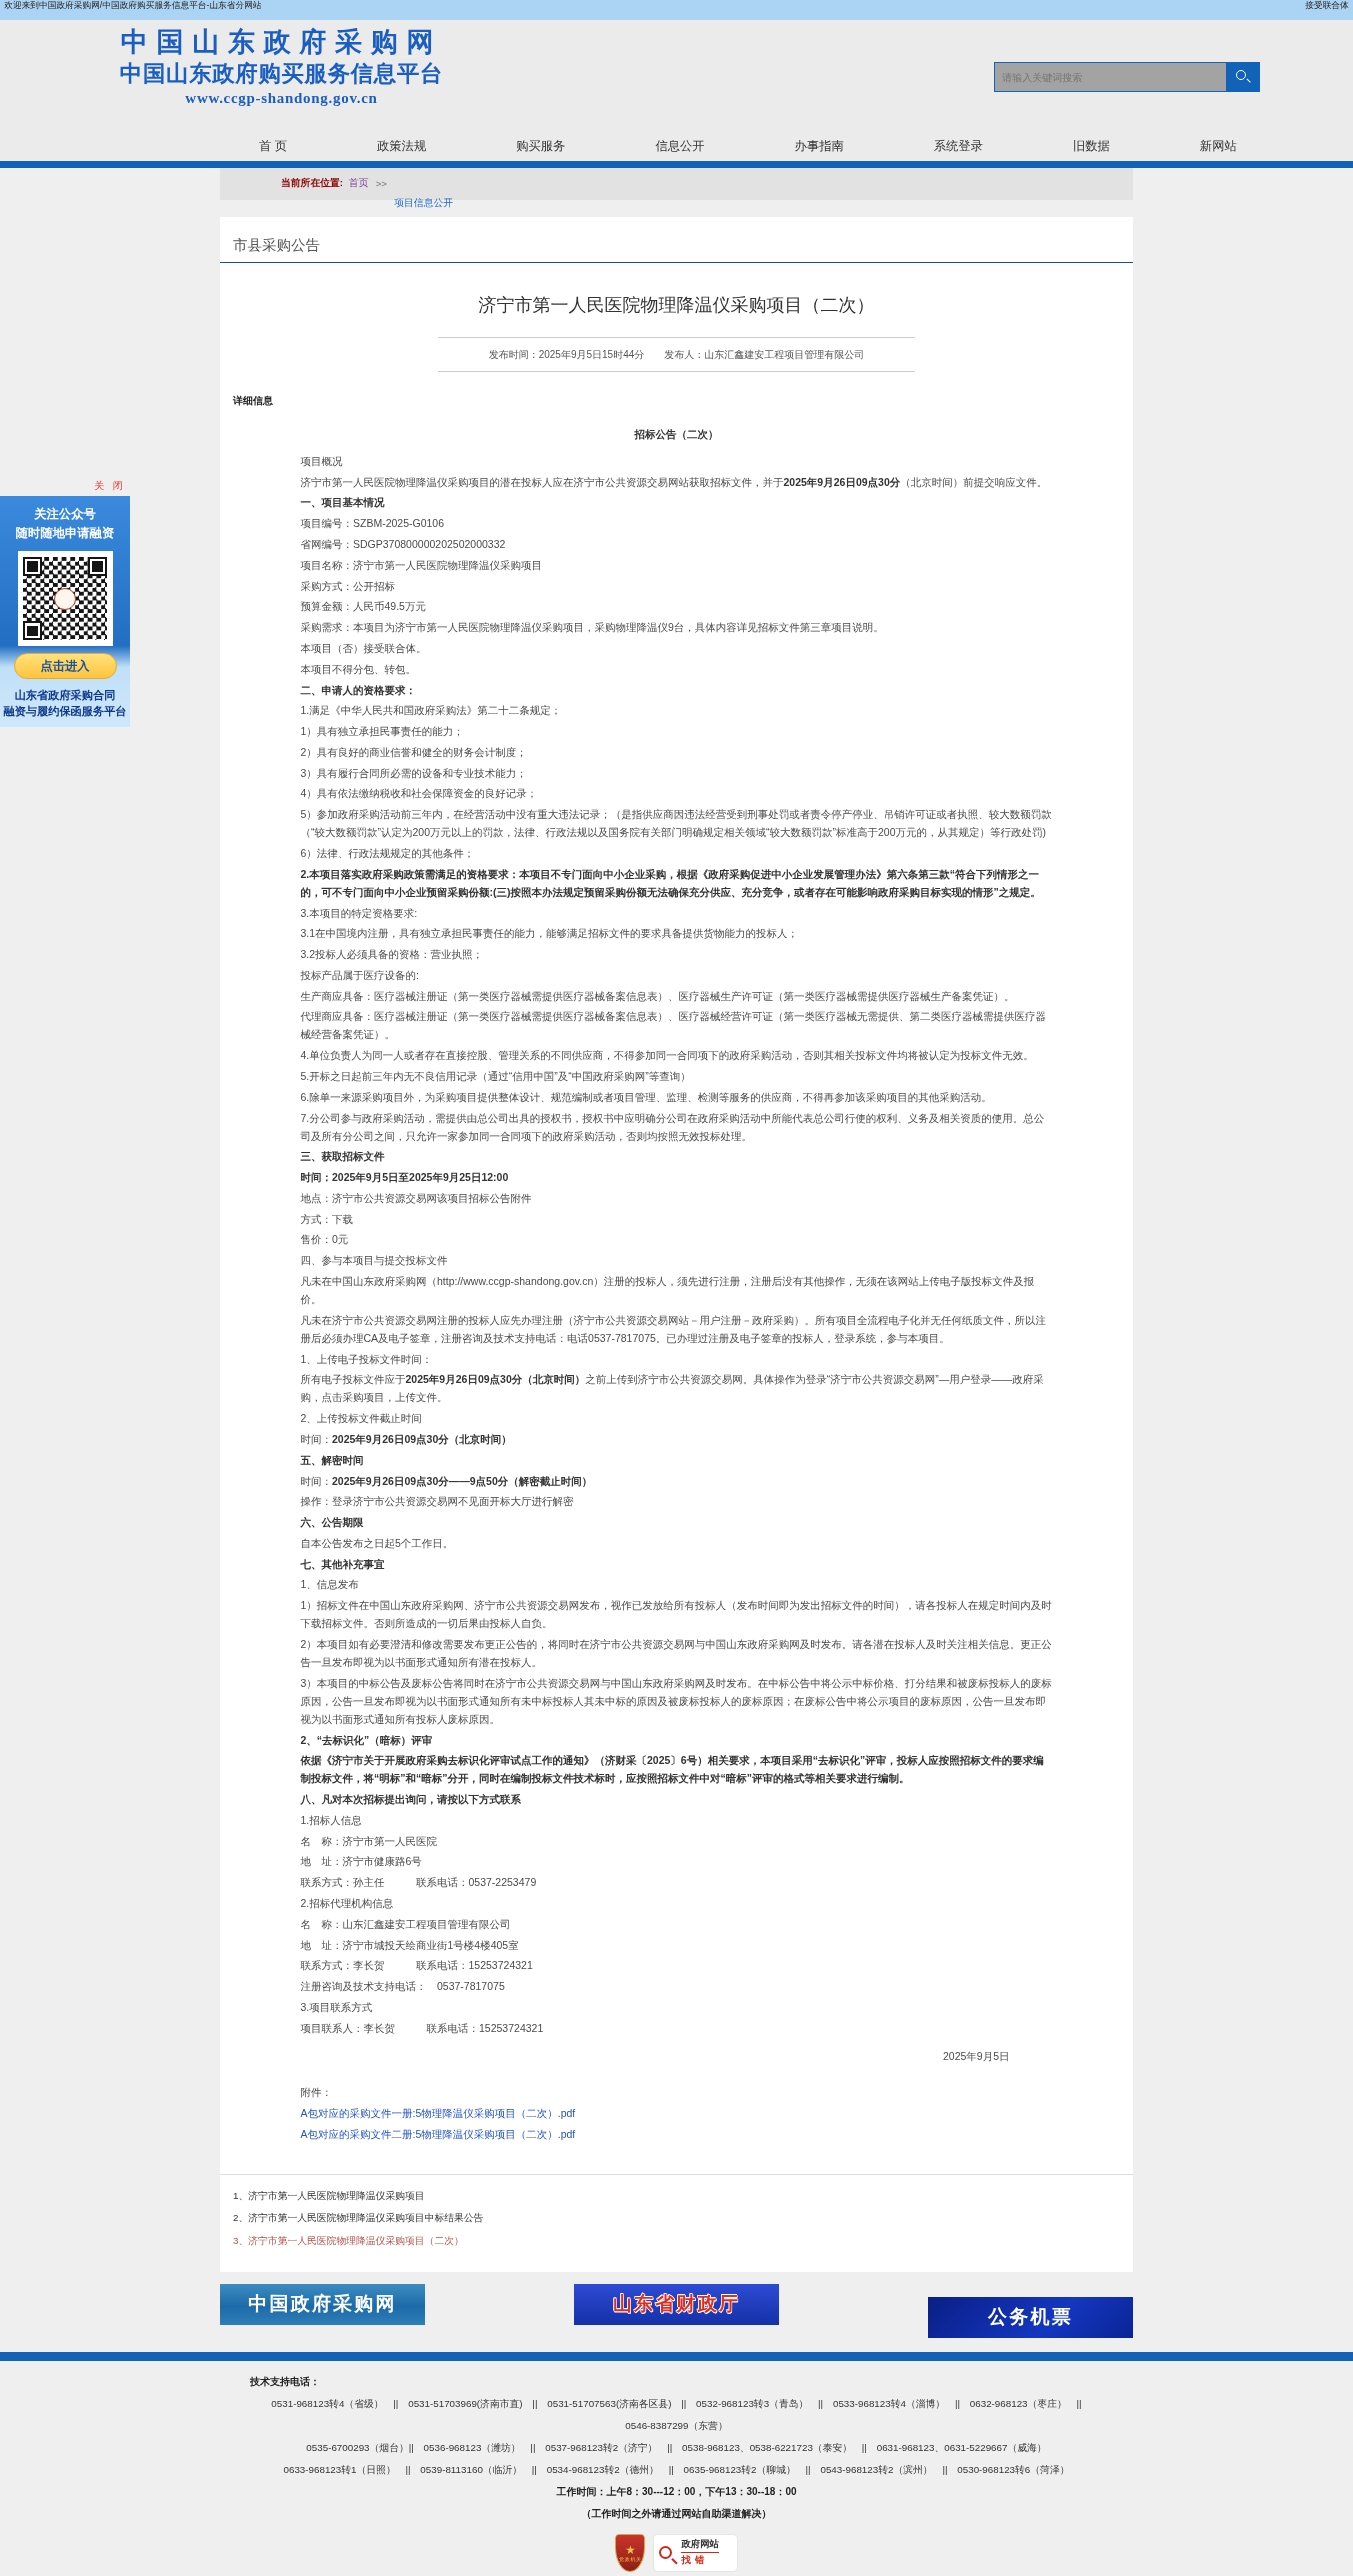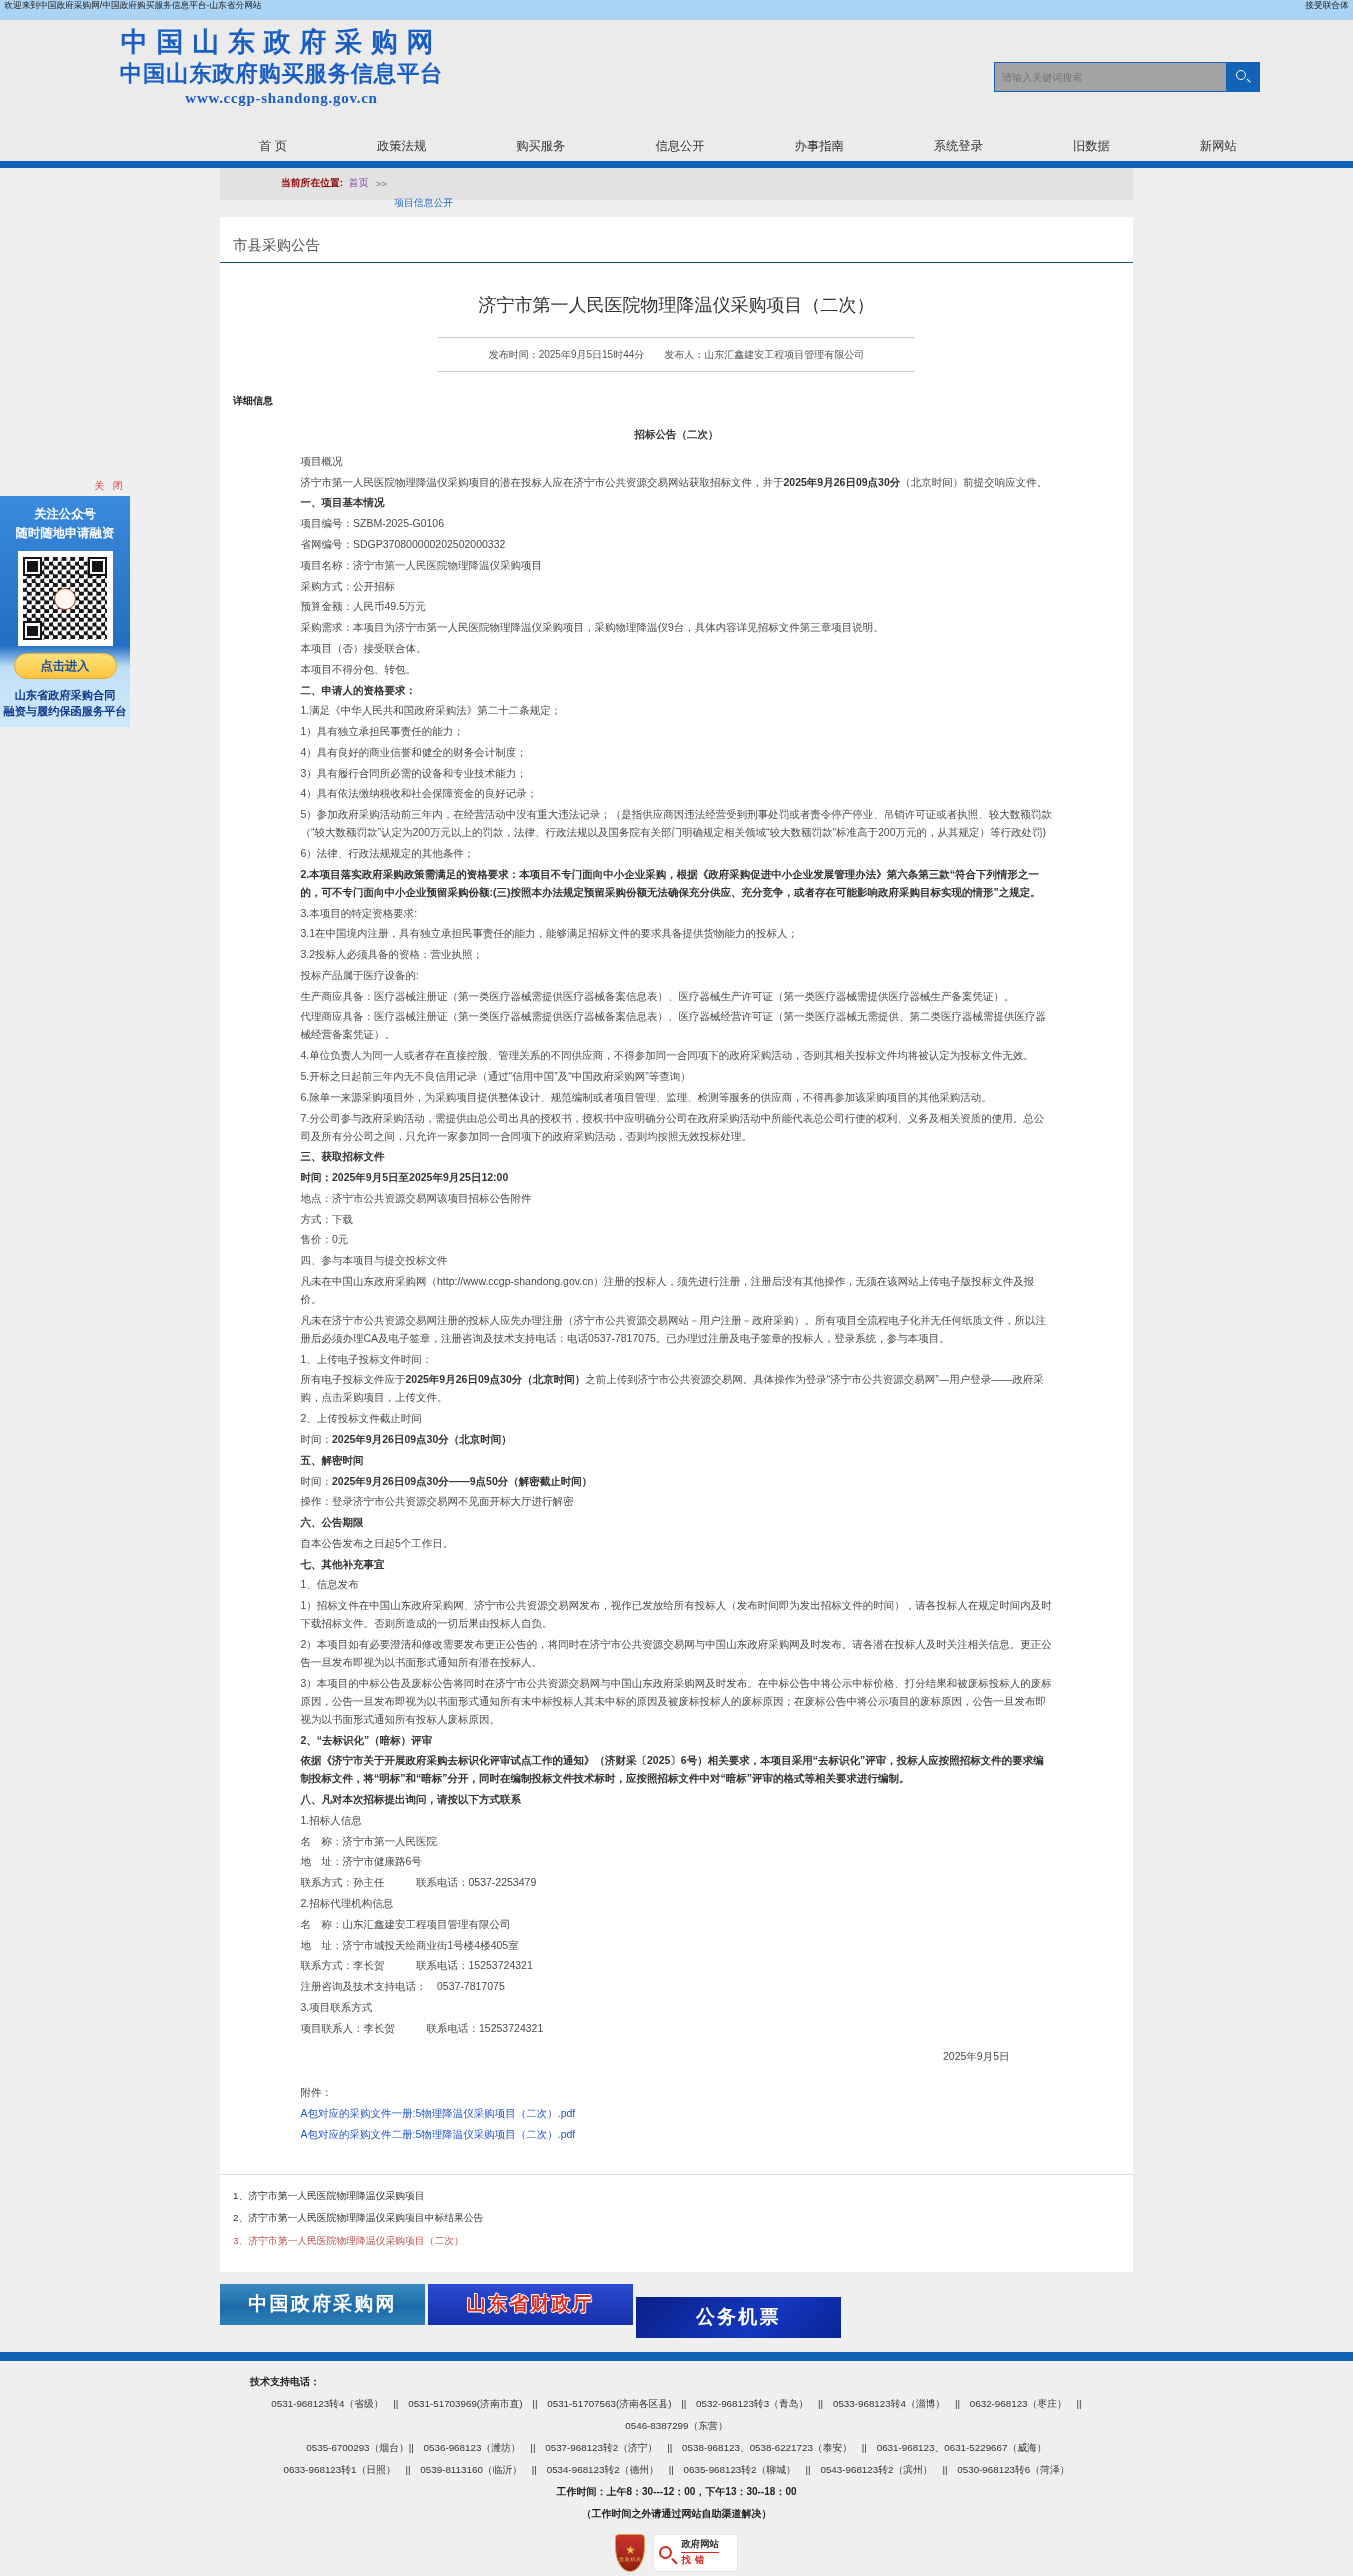--- a/index.html
+++ b/index.html
@@ -52,21 +52,21 @@
   .seg-b { font-weight:bold; color:#333; }
   .att-label { margin-top:7.2px; }
   .att-link { display:block; color:#2353c4; font-size:10.5px; line-height:21px; text-decoration:none; cursor:pointer; }
   .card-space { height:29px; }
   .rel-sep { border:0; border-top:0.7px solid #ddd; margin:0; }
   .related { list-style:none; margin:0; padding:10px 13px 20px; }
   .related a { display:block; font-size:9.8px; color:#333; line-height:22.4px; text-decoration:none; }
   .related .current a { color:#b5524c; }
 
   
-  .banners { display:flex; justify-content:flex-start; gap:2.9px; margin-top:11.6px; }
+  .banners { display:flex; justify-content:space-between; gap:2.9px; margin-top:11.6px; }
   .banner { width:205px; height:41px; display:flex; align-items:center; justify-content:center; font-size:19px; font-weight:bold; letter-spacing:2.2px; color:#fff; cursor:pointer; font-family:"Liberation Serif","DejaVu Serif",serif; }
   .banner-0 { background:linear-gradient(180deg,#3c8cc0 0%,#1d6aa8 55%,#2e7fb8 100%); }
   .banner-1 { background:linear-gradient(180deg,#2d4bd4 0%,#1530a8 100%); color:#d93025; text-shadow:0.7px 0 #fff,-0.7px 0 #fff,0 0.7px #fff,0 -0.7px #fff,0.7px 0.7px #fff,-0.7px -0.7px #fff; }
   .banner-2 { background:linear-gradient(135deg,#0a1f86 0%,#1437c0 60%,#0a2496 100%);margin-top:13px; }
 
   
   .footer-bar { height:8.7px; background:#1263b8; margin-top:14.5px; }
   footer { padding:10px 0 16px; }
   .support-title { font-weight:bold; font-size:10px; color:#222; margin-left:250px; line-height:22px; }
   .phone-line { text-align:center; font-size:9.8px; color:#333; line-height:22px; }
@@ -157,21 +157,21 @@
         <p class="p-n">省网编号：SDGP370800000202502000332</p>
         <p class="p-n">项目名称：济宁市第一人民医院物理降温仪采购项目</p>
         <p class="p-n">采购方式：公开招标</p>
         <p class="p-n">预算金额：人民币49.5万元</p>
         <p class="p-n">采购需求：本项目为济宁市第一人民医院物理降温仪采购项目，采购物理降温仪9台，具体内容详见招标文件第三章项目说明。</p>
         <p class="p-n">本项目（否）接受联合体。</p>
         <p class="p-n">本项目不得分包、转包。</p>
         <p class="p-b">二、申请人的资格要求：</p>
         <p class="p-n">1.满足《中华人民共和国政府采购法》第二十二条规定；</p>
         <p class="p-n">1）具有独立承担民事责任的能力；</p>
-        <p class="p-n">4）具有良好的商业信誉和健全的财务会计制度；</p>
+        <p class="p-n">2）具有良好的商业信誉和健全的财务会计制度；</p>
         <p class="p-n">3）具有履行合同所必需的设备和专业技术能力；</p>
         <p class="p-n">4）具有依法缴纳税收和社会保障资金的良好记录；</p>
         <p class="p-n">5）参加政府采购活动前三年内，在经营活动中没有重大违法记录；（是指供应商因违法经营受到刑事处罚或者责令停产停业、吊销许可证或者执照、较大数额罚款（“较大数额罚款”认定为200万元以上的罚款，法律、行政法规以及国务院有关部门明确规定相关领域“较大数额罚款”标准高于200万元的，从其规定）等行政处罚)</p>
         <p class="p-n">6）法律、行政法规规定的其他条件；</p>
         <p class="p-b">2.本项目落实政府采购政策需满足的资格要求：本项目不专门面向中小企业采购，根据《政府采购促进中小企业发展管理办法》第六条第三款“符合下列情形之一的，可不专门面向中小企业预留采购份额:(三)按照本办法规定预留采购份额无法确保充分供应、充分竞争，或者存在可能影响政府采购目标实现的情形”之规定。</p>
         <p class="p-n">3.本项目的特定资格要求:</p>
         <p class="p-n">3.1在中国境内注册，具有独立承担民事责任的能力，能够满足招标文件的要求具备提供货物能力的投标人；</p>
         <p class="p-n">3.2投标人必须具备的资格：营业执照；</p>
         <p class="p-n">投标产品属于医疗设备的:</p>
         <p class="p-n">生产商应具备：医疗器械注册证（第一类医疗器械需提供医疗器械备案信息表）、医疗器械生产许可证（第一类医疗器械需提供医疗器械生产备案凭证）。</p>

